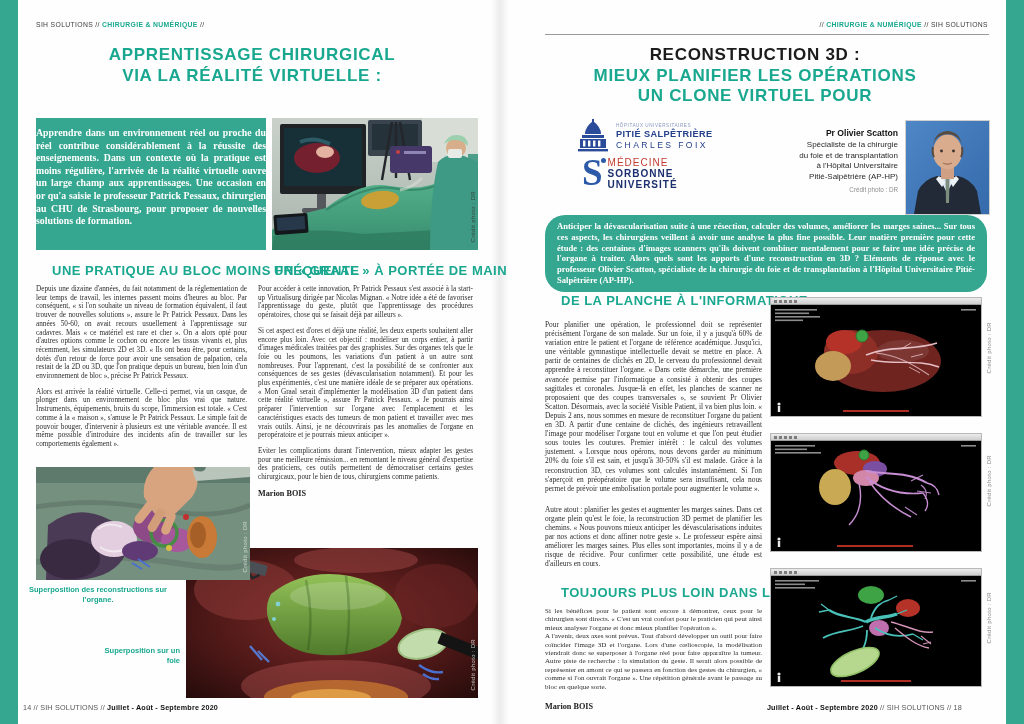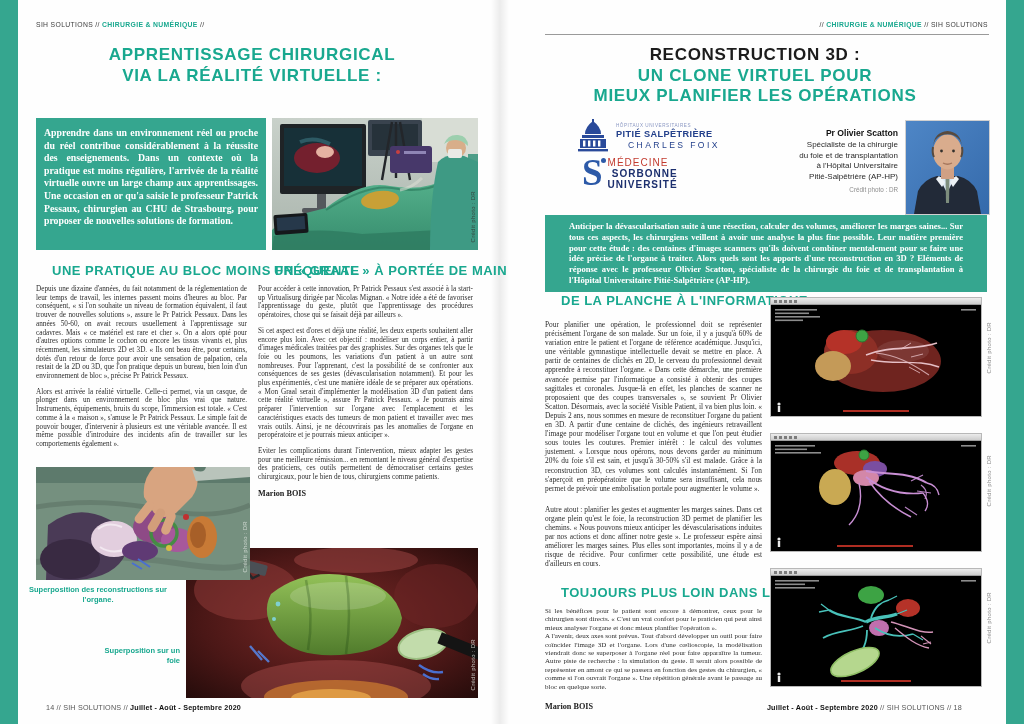--- a/index.html
+++ b/index.html
@@ -17,22 +17,22 @@
   .hrule{position:absolute;left:545px;top:34px;width:444px;height:1px;background:#9a9a9a;}
 
   .art-title{position:absolute;text-align:center;font-weight:bold;font-size:17px;line-height:20.5px;
              letter-spacing:.7px;color:#1c1c1c;}
   .art-title .teal{color:#19a88f;}
   .t-left{left:42px;top:45px;width:420px;}
   .t-right{left:540px;top:45px;width:430px;}
 
   .introbox{position:absolute;background:#35a68f;color:#fff;font-family:"Liberation Serif",serif;
             font-weight:bold;text-align:justify;box-sizing:border-box;}
-  .ib-left{left:36px;top:118px;width:230px;height:132px;padding:9px 8px;font-size:9.8px;line-height:12.6px;}
-  .ib-right{left:545px;top:215px;width:442px;height:77px;padding:6px 24px;font-size:8.6px;line-height:10.8px;}
+  .ib-left{left:36px;top:118px;width:230px;height:132px;padding:9px 0;font-size:9.8px;line-height:12.6px;}
+  .ib-right{left:545px;top:215px;width:442px;height:77px;padding:6px 12px;font-size:8.6px;line-height:10.8px;border-radius:20px;}
 
   .col{position:absolute;font-family:"Liberation Serif",serif;color:#2d2d2d;text-align:justify;}
   .col h3{font-family:"Liberation Sans",sans-serif;color:#19a88f;font-size:13px;font-weight:bold;
           letter-spacing:.5px;margin:0 0 7px 16px;white-space:nowrap;}
   .col p{margin:0 0 7px 0;font-size:7.2px;line-height:8.7px;}
   .colA{left:36px;top:263px;width:211px;}
   .colB{left:258px;top:263px;width:215px;}
   .rblockA{left:545px;top:293px;width:217px;}
   .rblockA p{font-size:7.4px;line-height:9.1px;margin-bottom:6px;margin-top:12px;}
   .rblockB{left:545px;top:585px;width:217px;}
@@ -54,43 +54,43 @@
   .vcredit{position:absolute;font-size:6px;letter-spacing:.3px;writing-mode:vertical-rl;
            transform:rotate(180deg);white-space:nowrap;z-index:5;}
   .photo .vcredit{right:2px;bottom:8px;}
   .vc-dark{color:rgba(50,55,50,.85);}
   .vc-light{color:rgba(225,230,225,.8);}
   .vc-shot{left:986px;color:#8a8a8a;}
 
   .logo-hosp{position:absolute;left:576px;top:119px;display:flex;gap:6px;align-items:center;}
   .logo-hosp .l1{font-size:4.6px;letter-spacing:.55px;color:#8a97c2;margin-bottom:1px;}
   .logo-hosp .l2{font-size:9.2px;font-weight:bold;color:#24418c;letter-spacing:.4px;}
-  .logo-hosp .l3{font-size:8.6px;color:#24418c;letter-spacing:2.4px;margin-top:1px;margin-left:12px;}
+  .logo-hosp .l3{font-size:8.6px;color:#24418c;letter-spacing:2.4px;margin-top:1px;}
   .logo-univ{position:absolute;left:582px;top:156px;display:flex;gap:5px;align-items:center;}
   .logo-univ .l1{font-size:10px;font-weight:normal;color:#c23a2e;letter-spacing:1px;}
-  .logo-univ .l2,.logo-univ .l3{font-size:10px;font-weight:bold;color:#1c2f6e;letter-spacing:1px;text-align:right;}
+  .logo-univ .l2,.logo-univ .l3{font-size:10px;font-weight:bold;color:#1c2f6e;letter-spacing:1px;}
   .logo-univ .sglyph{font-family:"Liberation Serif",serif;font-size:37px;font-weight:bold;
                      color:#2d5aa8;line-height:34px;position:relative;}
   .logo-univ .sdot{position:absolute;top:2px;right:-3px;width:5px;height:5px;border-radius:50%;background:#2d5aa8;}
 
   .expert{position:absolute;left:745px;top:128px;width:153px;text-align:right;font-size:8px;
           line-height:10.4px;color:#2a2a2a;}
   .expert .name{font-weight:bold;font-size:8.6px;margin-bottom:2px;color:#111;}
   .expert .credit{font-size:6.3px;color:#8d8d8d;margin-top:3px;}
 
   .shot{position:absolute;left:770px;width:212px;background:#000;border:1px solid #b8b8b8;box-sizing:border-box;}
   .s1{top:297px;height:120px;} .s2{top:433px;height:119px;} .s3{top:568px;height:119px;}
   .winbar{height:7px;background:linear-gradient(#ececec,#cdcdcd);display:flex;align-items:center;
           gap:2px;padding:0 3px;border-bottom:1px solid #9d9d9d;box-sizing:border-box;}
   .winbar i{width:3px;height:3px;background:#7c7c7c;display:block;}
   .shot svg{display:block;}
 
   .foot{position:absolute;top:703px;font-size:7.2px;letter-spacing:.2px;color:#555;white-space:nowrap;}
   .foot b{color:#101010;}
-  .f-left{left:46px;}
+  .f-left{left:23px;}
   .f-right{left:690px;width:272px;text-align:right;}
 </style>
 </head>
 <body>
 
 <div class="spread">
   <div class="band l"></div>
   <div class="band r"></div>
   <div class="gutter"></div>
 
@@ -241,22 +241,22 @@
     <span>14 // SIH SOLUTIONS // </span><b>Juillet - Août - Septembre 2020</b>
   </div>
 
   <div class="runhead rh-right">
     <span>// </span><span class="hl">CHIRURGIE &amp; NUMÉRIQUE</span><span> // SIH SOLUTIONS</span>
   </div>
   <div class="hrule"></div>
 
   <div class="art-title t-right">
     <div>RECONSTRUCTION 3D :</div>
+    <div class="teal">MIEUX PLANIFIER LES OPÉRATIONS</div>
     <div class="teal">UN CLONE VIRTUEL POUR</div>
-    <div class="teal">MIEUX PLANIFIER LES OPÉRATIONS</div>
   </div>
 
   <div class="logo-hosp">
     <svg width="34" height="34" viewBox="0 0 34 34">
       <path d="M17,2 Q25,8 25,15 L9,15 Q9,8 17,2 Z" fill="#2a4a9a"></path>
       <rect x="16" y="0" width="2" height="4" fill="#2a4a9a"></rect>
       <rect x="6" y="16" width="22" height="3" fill="#2a4a9a"></rect>
       <rect x="4" y="20" width="26" height="9" fill="#2a4a9a"></rect>
       <rect x="7" y="21.5" width="2.4" height="6" fill="#fff"></rect>
       <rect x="12" y="21.5" width="2.4" height="6" fill="#fff"></rect>

